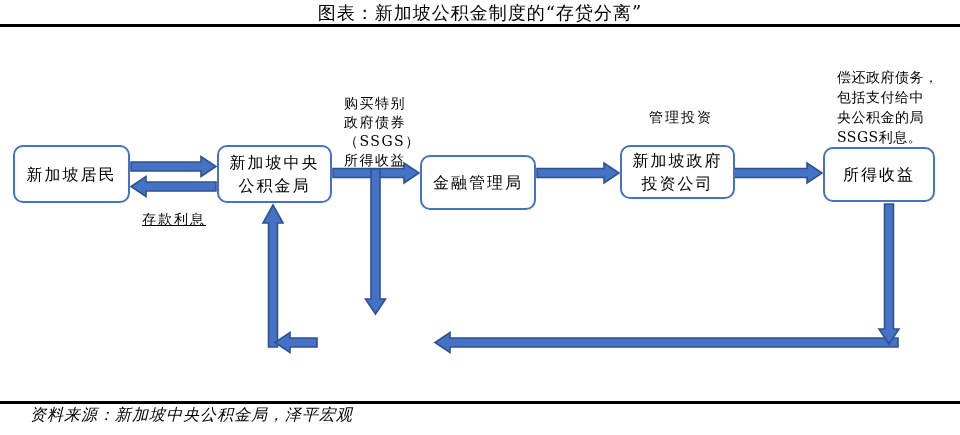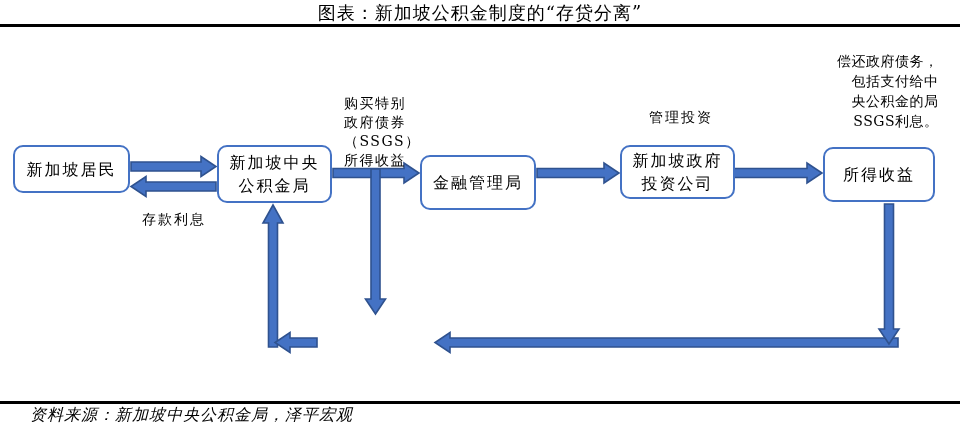--- a/index.html
+++ b/index.html
@@ -18,35 +18,35 @@
     position:absolute;top:405px;left:30px;font-size:16px;font-style:italic;letter-spacing:1px;
   }
   .arrow-layer{position:absolute;top:0;left:0;width:960px;height:435px;}
   .arrow{fill:#4472C4;stroke:#2F528F;stroke-width:1.6;stroke-linejoin:miter;}
   .node{
     position:absolute;box-sizing:border-box;background:#fff;
     border:2px solid #4472C4;border-radius:10px;
     display:flex;align-items:center;justify-content:center;text-align:center;
     font-size:16px;letter-spacing:2px;line-height:23px;white-space:pre-line;z-index:2;
   }
-  .n-residents{left:13px;top:145px;width:117px;height:48px;text-align:right;}
+  .n-residents{left:13px;top:145px;width:117px;height:58px;text-align:right;}
   .n-cpf{left:217px;top:145px;width:115px;height:58px;}
   .n-mas{left:420px;top:147px;width:116px;height:55px;margin-top:8px;}
   .n-gic{left:620px;top:145px;width:115px;height:54px;}
   .n-income{left:823px;top:147px;width:112px;height:55px;}
   .n-ssgs{left:317px;top:315px;width:117px;height:56px;}
   .edge-label{
     position:absolute;font-size:14px;letter-spacing:2px;line-height:18px;
     white-space:pre-line;z-index:3;
   }
   .l-pay{left:131px;top:101px;width:90px;text-align:center;}
-  .l-deposit{left:142px;top:210px;}
+  .l-deposit{left:142px;top:210px;text-decoration:underline;}
   .l-buy{left:344px;top:68px;line-height:19px;letter-spacing:1.5px;text-align:left;margin-top:26px;}
   .l-manage{left:649px;top:108px;}
-  .l-repay{left:837px;top:51px;line-height:20px;letter-spacing:0.5px;text-align:right;}
+  .l-repay{left:837px;top:67px;line-height:20px;letter-spacing:0.5px;text-align:left;}
 </style>
 </head>
 <body>
 
 <div class="page">
 
   <div class="title">图表：新加坡公积金制度的“存贷分离”</div>
   <div class="rule rule-top"></div>
 
   <svg class="arrow-layer" width="960" height="435" viewBox="0 0 960 435" xmlns="http://www.w3.org/2000/svg">

